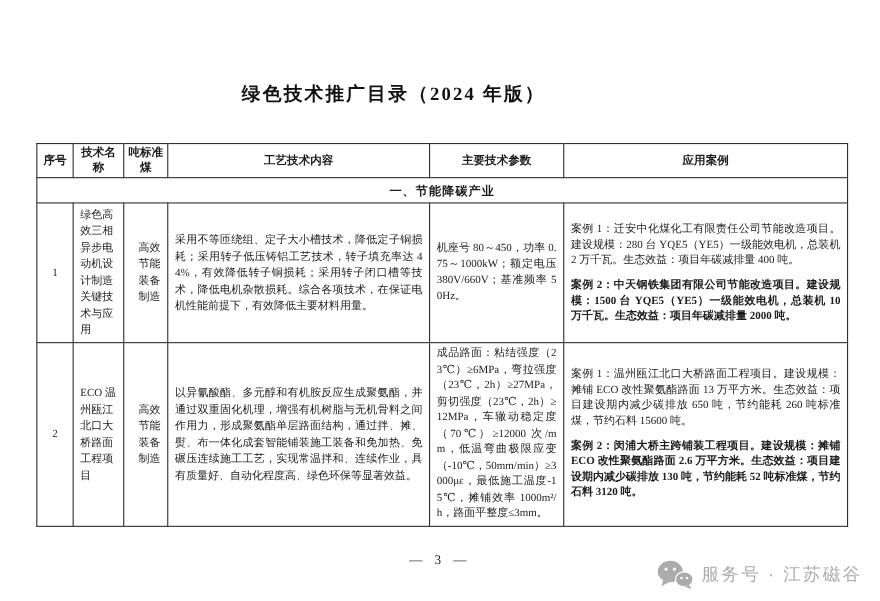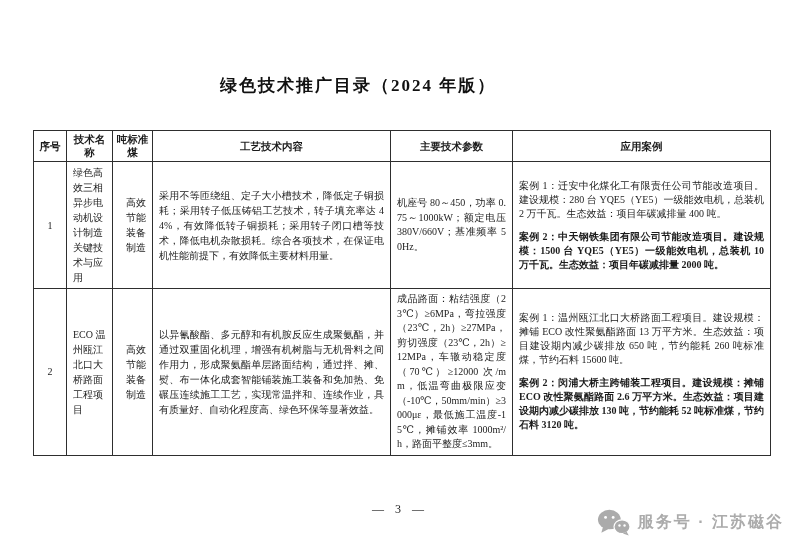--- a/index.html
+++ b/index.html
@@ -46,21 +46,20 @@
   td.c-cases p:last-child{margin-bottom:0;font-weight:bold;}
   .page-number{
     position:absolute;top:502px;left:0;width:800px;
     text-align:center;font-size:12px;letter-spacing:4px;color:#222;
   }
   .watermark{
     position:absolute;top:509px;right:16px;
     display:flex;align-items:center;gap:7px;
     color:#ababab;font-size:16px;letter-spacing:2px;
     font-family:"Liberation Sans","DejaVu Sans",sans-serif;
-    font-weight:bold;
   }
   .watermark svg{display:block;}
 </style>
 </head>
 <body>
 
 <h1 class="page-title">绿色技术推广目录（2024 年版）</h1>
 
 <table class="catalog">
   <colgroup>
@@ -75,20 +74,23 @@
     <tr class="header-row">
       <th>序号</th>
       <th>技术名称</th>
       <th>吨标准煤</th>
       <th>工艺技术内容</th>
       <th>主要技术参数</th>
       <th>应用案例</th>
     </tr>
   </thead>
   <tbody>
+    <tr class="section-row">
+      <td colspan="6">一、节能降碳产业</td>
+    </tr>
     <tr class="data-row-1">
       <td class="c-index">1</td>
       <td class="c-name">绿色高效三相异步电动机设计制造关键技术与应用</td>
       <td class="c-cat">高效节能装备制造</td>
       <td class="c-content">采用不等匝绕组、定子大小槽技术，降低定子铜损耗；采用转子低压铸铝工艺技术，转子填充率达 44%，有效降低转子铜损耗；采用转子闭口槽等技术，降低电机杂散损耗。综合各项技术，在保证电机性能前提下，有效降低主要材料用量。</td>
       <td class="c-params">机座号 80～450，功率 0.75～1000kW；额定电压 380V/660V；基准频率 50Hz。</td>
       <td class="c-cases">
         <p>案例 1：迁安中化煤化工有限责任公司节能改造项目。建设规模：280 台 YQE5（YE5）一级能效电机，总装机 2 万千瓦。生态效益：项目年碳减排量 400 吨。</p>
         <p>案例 2：中天钢铁集团有限公司节能改造项目。建设规模：1500 台 YQE5（YE5）一级能效电机，总装机 10 万千瓦。生态效益：项目年碳减排量 2000 吨。</p>
       </td>

